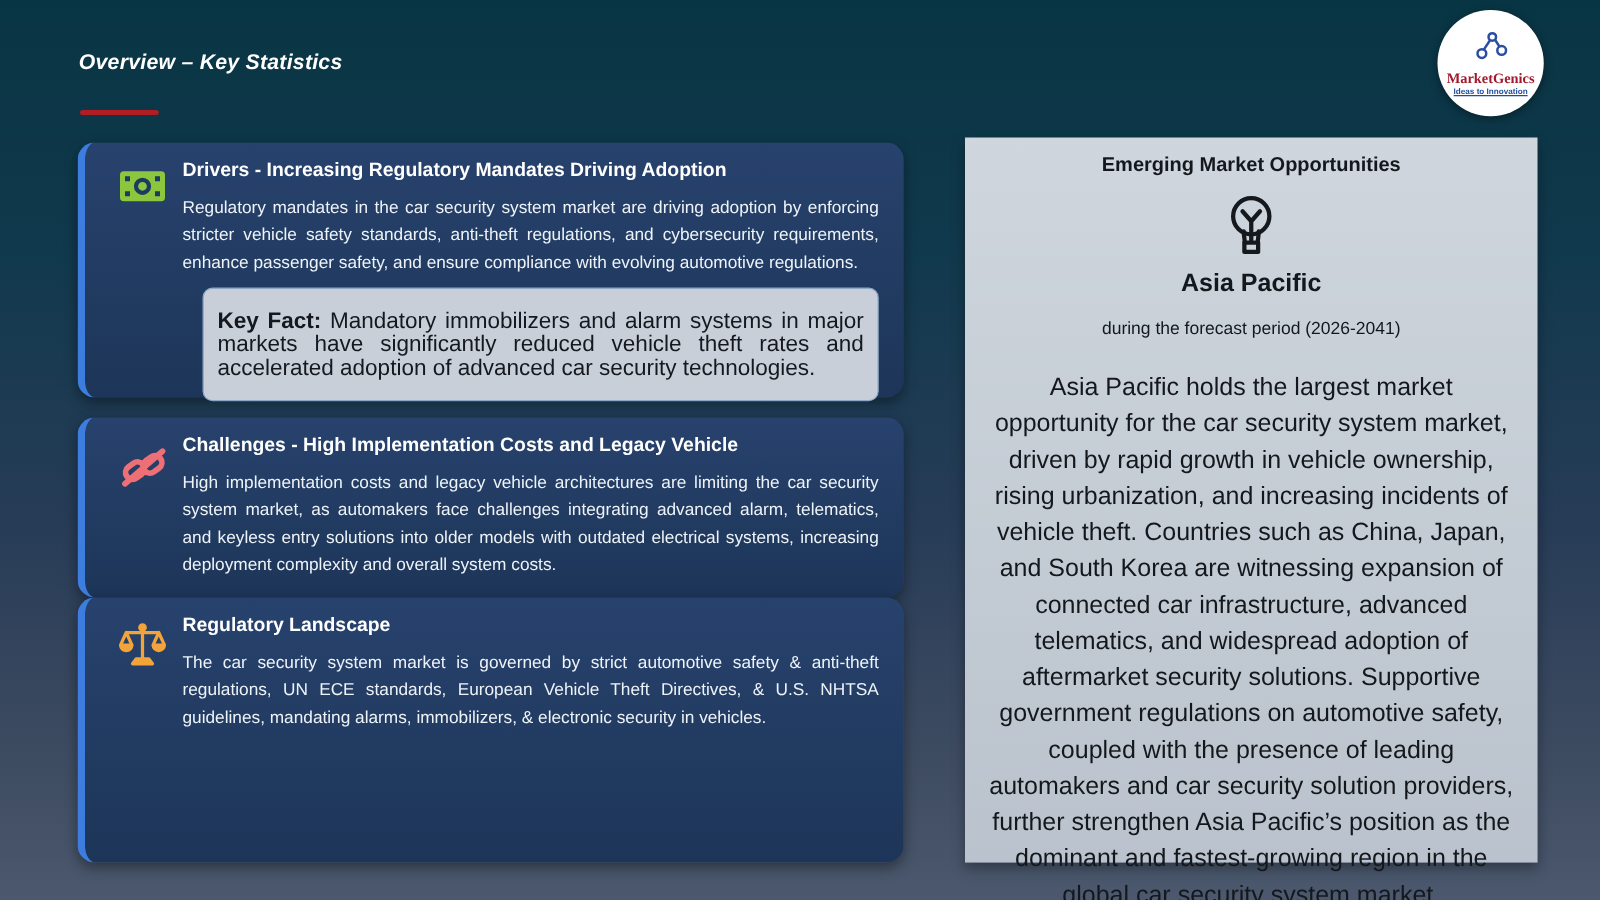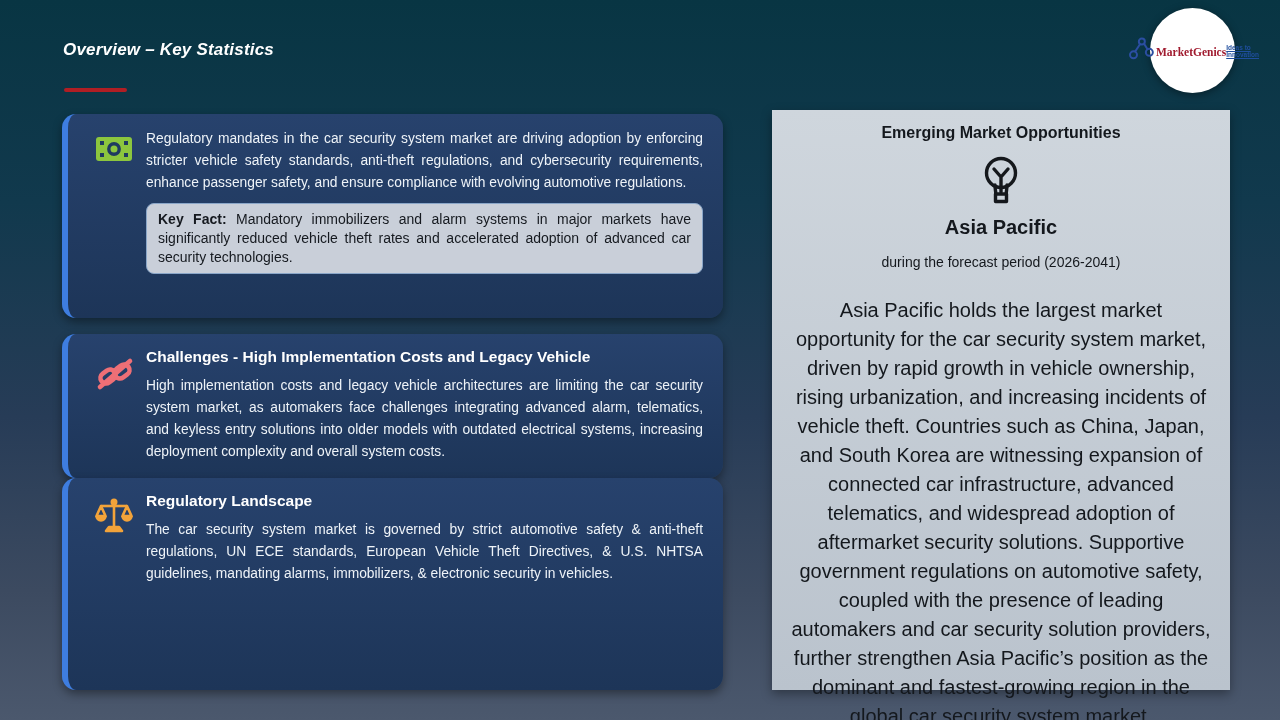--- a/index.html
+++ b/index.html
@@ -15,21 +15,21 @@
     position:absolute; left:63px; top:40px;
     font-size:17px; font-weight:700; color:#ffffff; letter-spacing:.2px;font-style:italic;
   }
   .title-underline {
     position:absolute; left:64px; top:88px; width:63px; height:4px;
     background:#b01e24; border-radius:2px;
   }
   .logo {
     position:absolute; left:1150px; top:8px; width:85px; height:85px;
     background:#ffffff; border-radius:50%;
-    display:flex; flex-direction:row; align-items:center; justify-content:center;
+    display:flex; flex-direction:column; align-items:center; justify-content:center;
     box-shadow:0 2px 8px rgba(0,0,0,.4);
   }
   .logo-brand { font-family:"Liberation Serif", serif; font-weight:700; font-size:11.5px; color:#a01a2e; margin-top:2px; }
   .logo-tagline { font-size:6.5px; font-weight:700; color:#1f4e9e; text-decoration:underline; margin-top:1px; }
 
   
   .card {
     position:absolute; left:62px; width:661px;
     background:linear-gradient(180deg,#27426d 0%,#1d3558 100%);
     border-left:6px solid #3e7de0;
@@ -38,21 +38,21 @@
   }
   .card-icon { position:absolute; left:26px; top:20px; width:42px; height:38px; }
   .card-content { margin:0 20px 0 78px; padding-top:14px; }
   .card-title { font-size:15.5px; font-weight:700; color:#ffffff; margin-bottom:9px; }
   .card-body {
     font-size:13.8px; line-height:22px; color:#eef3f8;
     text-align:justify;
   }
   .callout {
     margin-top:9px; background:#c9cfd9; border:1px solid #8aa6c8; border-radius:8px;
-    padding:6px 11px; font-size:14px; line-height:19px; color:#15191f; text-align:justify;
+    padding:16px 11px; font-size:18px; line-height:19px; color:#15191f; text-align:justify;margin-left:16px;
   }
   .callout b { font-weight:700; }
   #card-drivers    { top:114px; height:204px; }
   #card-challenges { top:334px; height:144px; }
   #card-regulatory { top:478px; height:212px; }
 
   
   .panel {
     position:absolute; left:772px; top:110px; width:458px; height:580px;
     background:linear-gradient(180deg,#cfd6dd 0%,#bac3cd 100%);
@@ -92,20 +92,21 @@
     <svg width="40" height="30" viewBox="0 0 40 30">
       <rect x="2" y="3" width="36" height="24" rx="3" fill="#8cc63e"></rect>
       <circle cx="20" cy="15" r="5.2" fill="none" stroke="#1f3a60" stroke-width="3.4"></circle>
       <rect x="6" y="7" width="4" height="4" fill="#1f3a60"></rect>
       <rect x="30" y="7" width="4" height="4" fill="#1f3a60"></rect>
       <rect x="6" y="19" width="4" height="4" fill="#1f3a60"></rect>
       <rect x="30" y="19" width="4" height="4" fill="#1f3a60"></rect>
     </svg>
   </span>
   <div class="card-content">
+    <h2 class="card-title">Drivers - Increasing Regulatory Mandates Driving Adoption</h2>
     <p class="card-body">Regulatory mandates in the car security system market are driving adoption by enforcing stricter vehicle safety standards, anti-theft regulations, and cybersecurity requirements, enhance passenger safety, and ensure compliance with evolving automotive regulations.</p>
     <div class="callout">
       <b>Key Fact:</b>
       <span>Mandatory immobilizers and alarm systems in major markets have significantly reduced vehicle theft rates and accelerated adoption of advanced car security technologies.</span>
     </div>
   </div>
 </article>
 
 <article class="card" id="card-challenges">
   <span class="card-icon">

